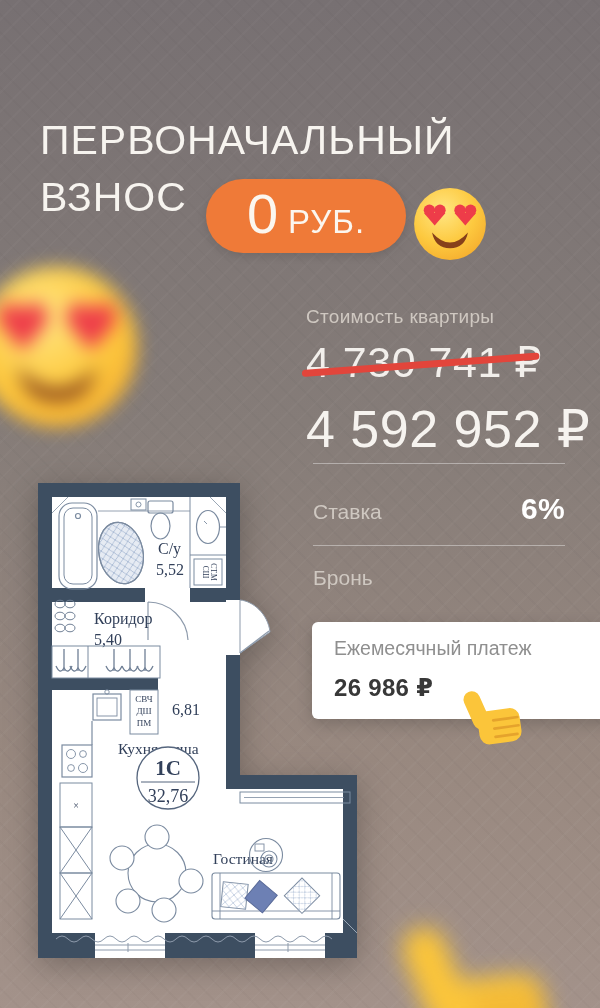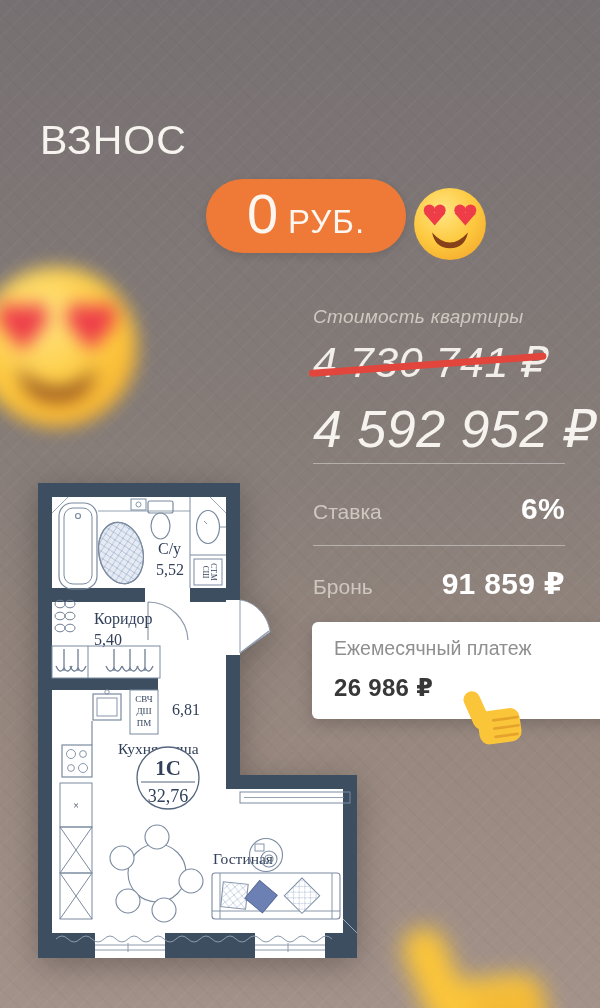--- a/index.html
+++ b/index.html
@@ -21,21 +21,21 @@
   .pill .zero{font-size:56px;line-height:1;transform:translateY(-2px);}
   .pill .cur{font-size:33px;line-height:1;transform:translateY(5px);letter-spacing:1px;}
   
   .emoji{position:absolute;}
   .emoji svg{display:block;width:100%;height:100%;}
   .heart-sharp{left:412px;top:186px;width:76px;height:76px;}
   .heart-blur{left:-28px;top:262px;width:170px;height:170px;filter:blur(9px);}
   .thumb-sharp{left:459px;top:674px;width:80px;height:80px;transform:rotate(-8deg);z-index:6;}
   .thumb-blur{left:390px;top:886px;width:205px;height:205px;filter:blur(11px);transform:rotate(-6deg);}
   
-  .price-block{position:absolute;left:313px;top:306px;width:254px;font-style:italic;}
+  .price-block{position:absolute;left:306px;top:306px;width:254px;}
   .muted{color:#cfc8c1;font-size:19px;letter-spacing:0.3px;}
   .old-price{position:relative;margin-top:9px;color:#f2efeb;font-size:43px;font-weight:500;
              letter-spacing:0.5px;white-space:nowrap;}
   .strike{position:absolute;left:-4px;top:33px;width:238px;height:7px;background:#e2453b;
           border-radius:4px;transform:rotate(-4.2deg);transform-origin:left center;}
   .new-price{margin-top:12px;color:#f6f3ef;font-size:52px;font-weight:500;
              letter-spacing:0.5px;white-space:nowrap;}
   
   .divider{position:absolute;left:313px;width:252px;height:1px;background:rgba(255,255,255,0.38);}
   .d1{top:463px;} .d2{top:545px;}
@@ -76,20 +76,21 @@
         <polygon points="11.3,25.6 31.7,25.6 21.5,37.5"></polygon>
         <circle cx="45.5" cy="23" r="5.4"></circle>
           <circle cx="55.5" cy="23" r="5.4"></circle>
         <polygon points="40.3,25.6 60.7,25.6 50.5,37.5"></polygon>
       </g>
       <path d="M19,44 Q36,63 53,44 Q50,59 36,59 Q22,59 19,44 Z" fill="#86401a"></path>
     </svg>
   </div>
 
   <div class="title">
+    <div>ПЕРВОНАЧАЛЬНЫЙ</div>
     <div>ВЗНОС</div>
   </div>
 
   <div class="pill">
     <span class="zero">0</span>
     <span class="cur">РУБ.</span>
   </div>
 
   <div class="emoji heart-sharp">
     <svg viewBox="0 0 72 72">
@@ -123,21 +124,20 @@
   </div>
 
   <div class="divider d1"></div>
   <div class="row row-rate">
     <span class="lbl">Ставка</span>
     <span class="val">6%</span>
   </div>
   <div class="divider d2"></div>
   <div class="row row-book">
     <span class="lbl">Бронь</span>
-    <span class="val">91 859 ₽</span>
   </div>
 
   <div class="card">
     <div class="clbl">Ежемесячный платеж</div>
     <div class="cval">26 986 ₽</div>
   </div>
 
   <div class="emoji thumb-sharp">
     <svg viewBox="0 0 72 72">
       <g>

